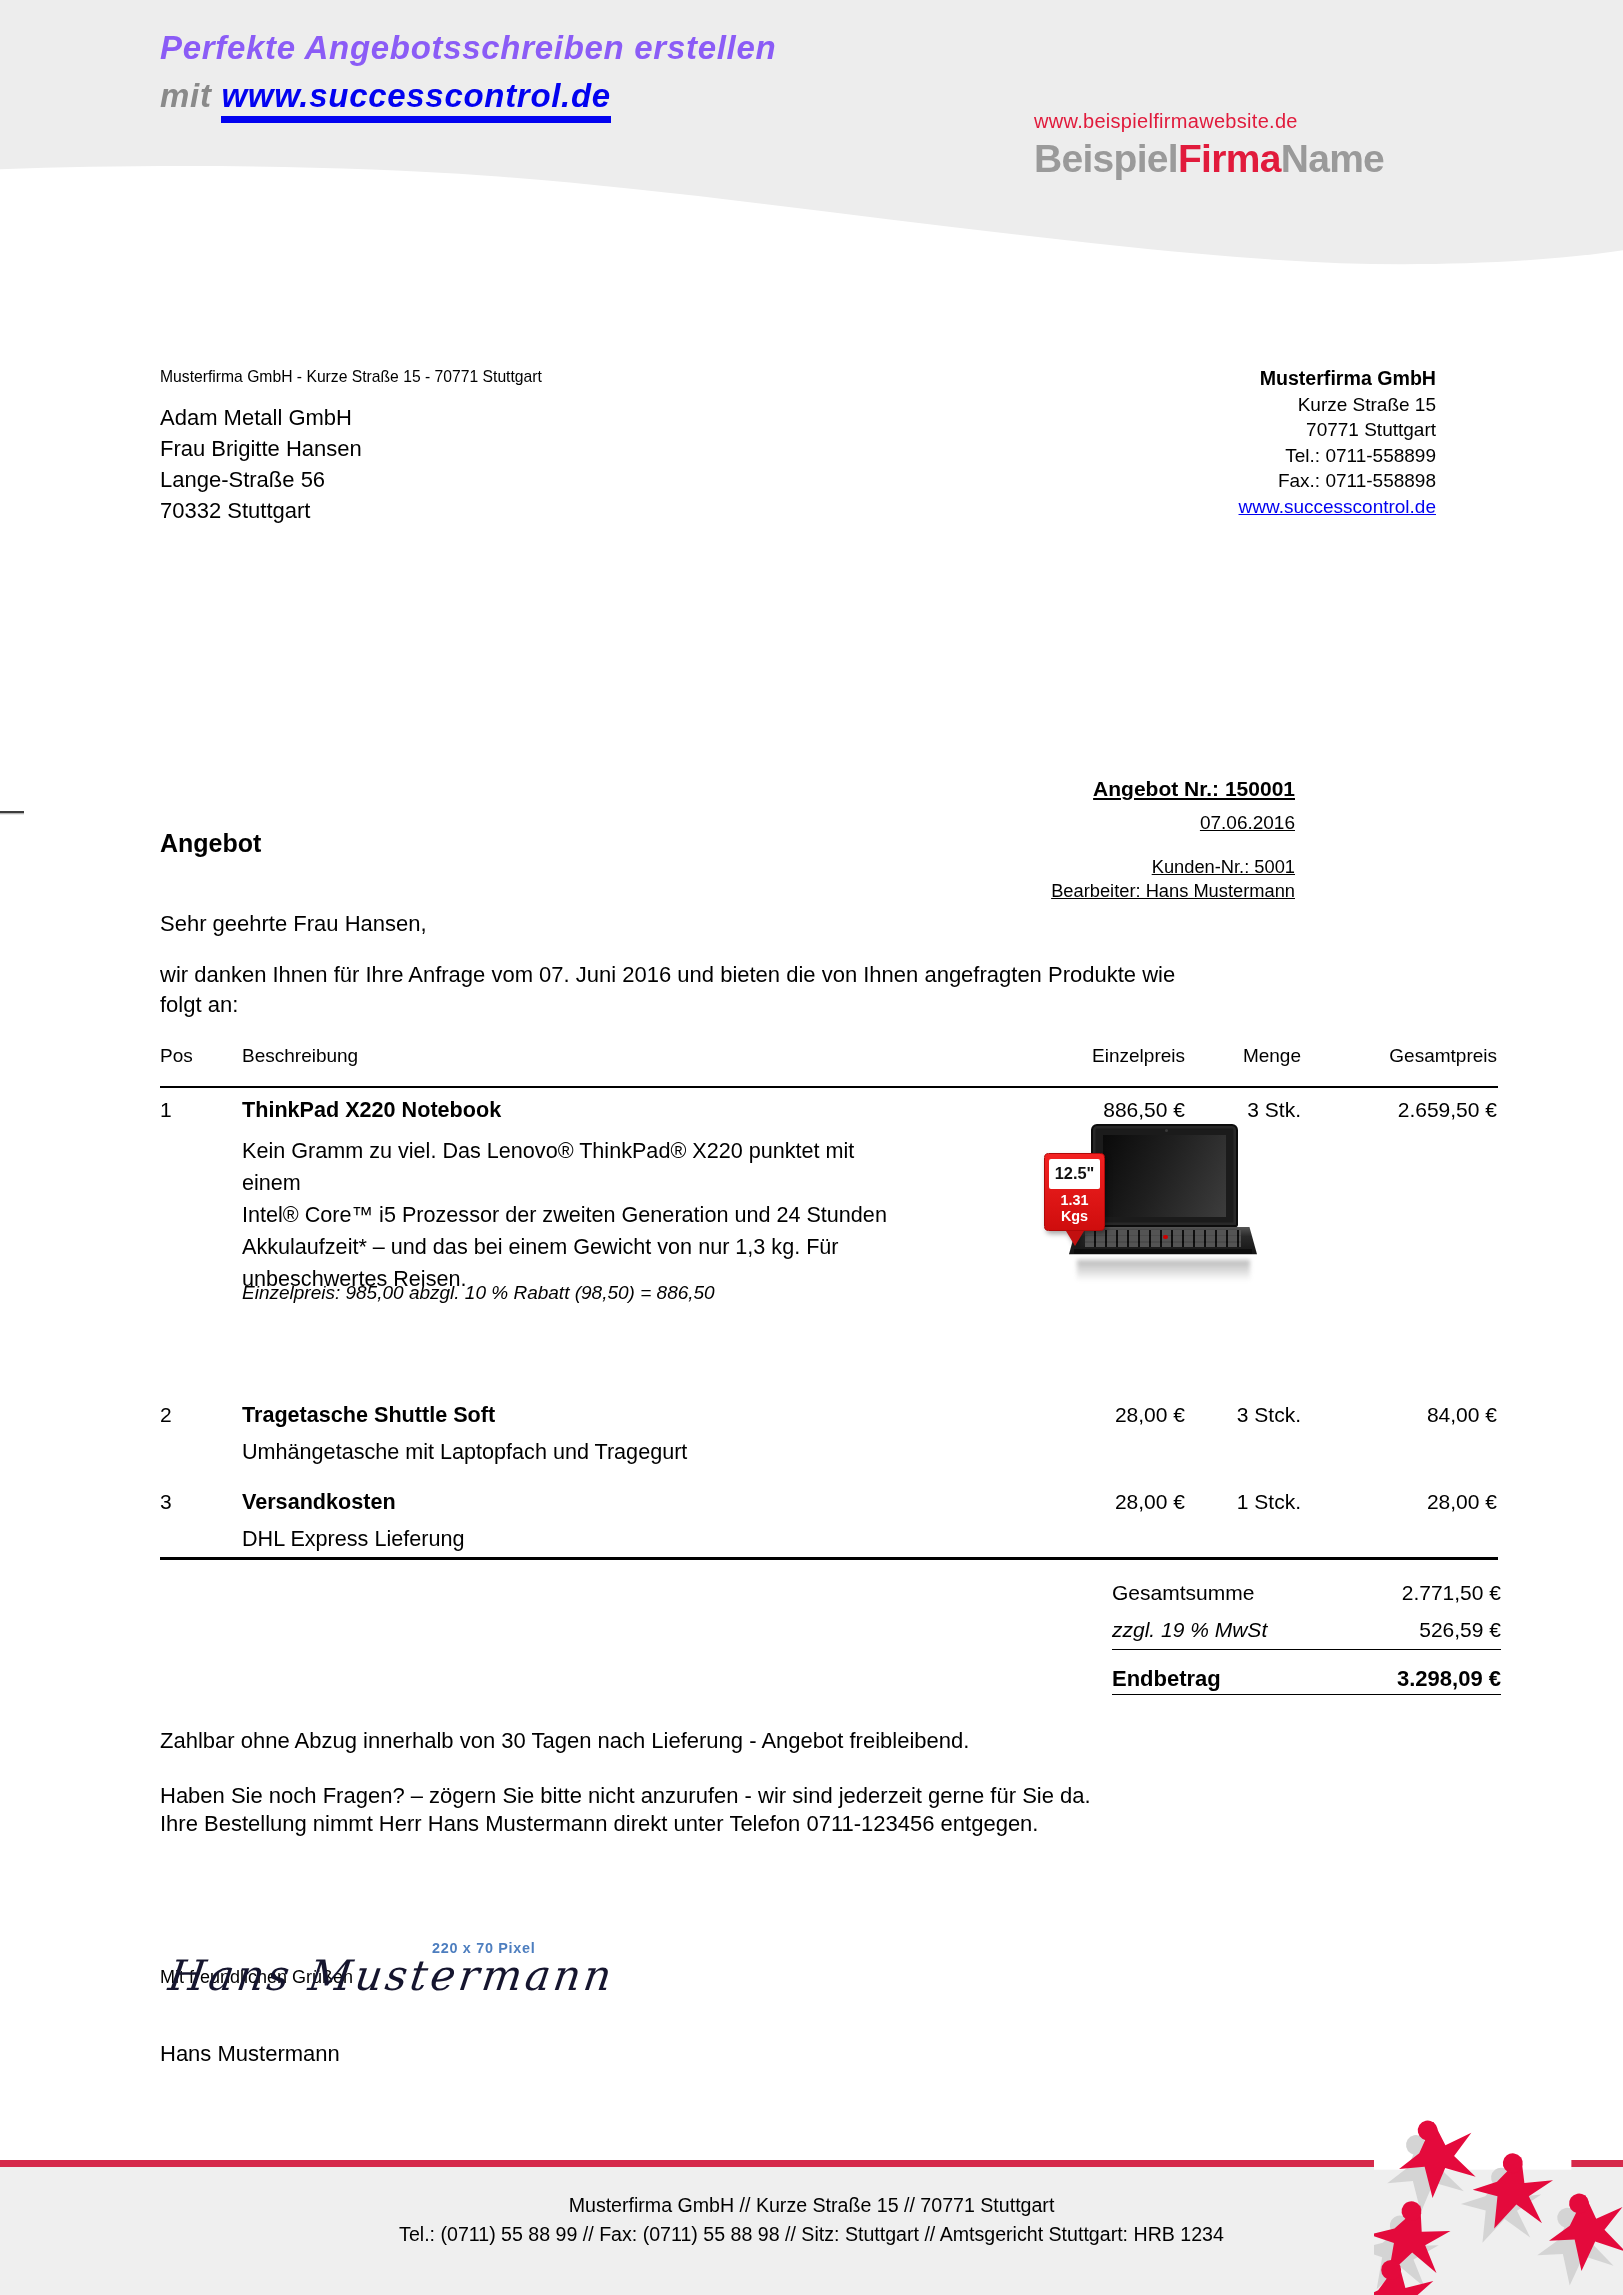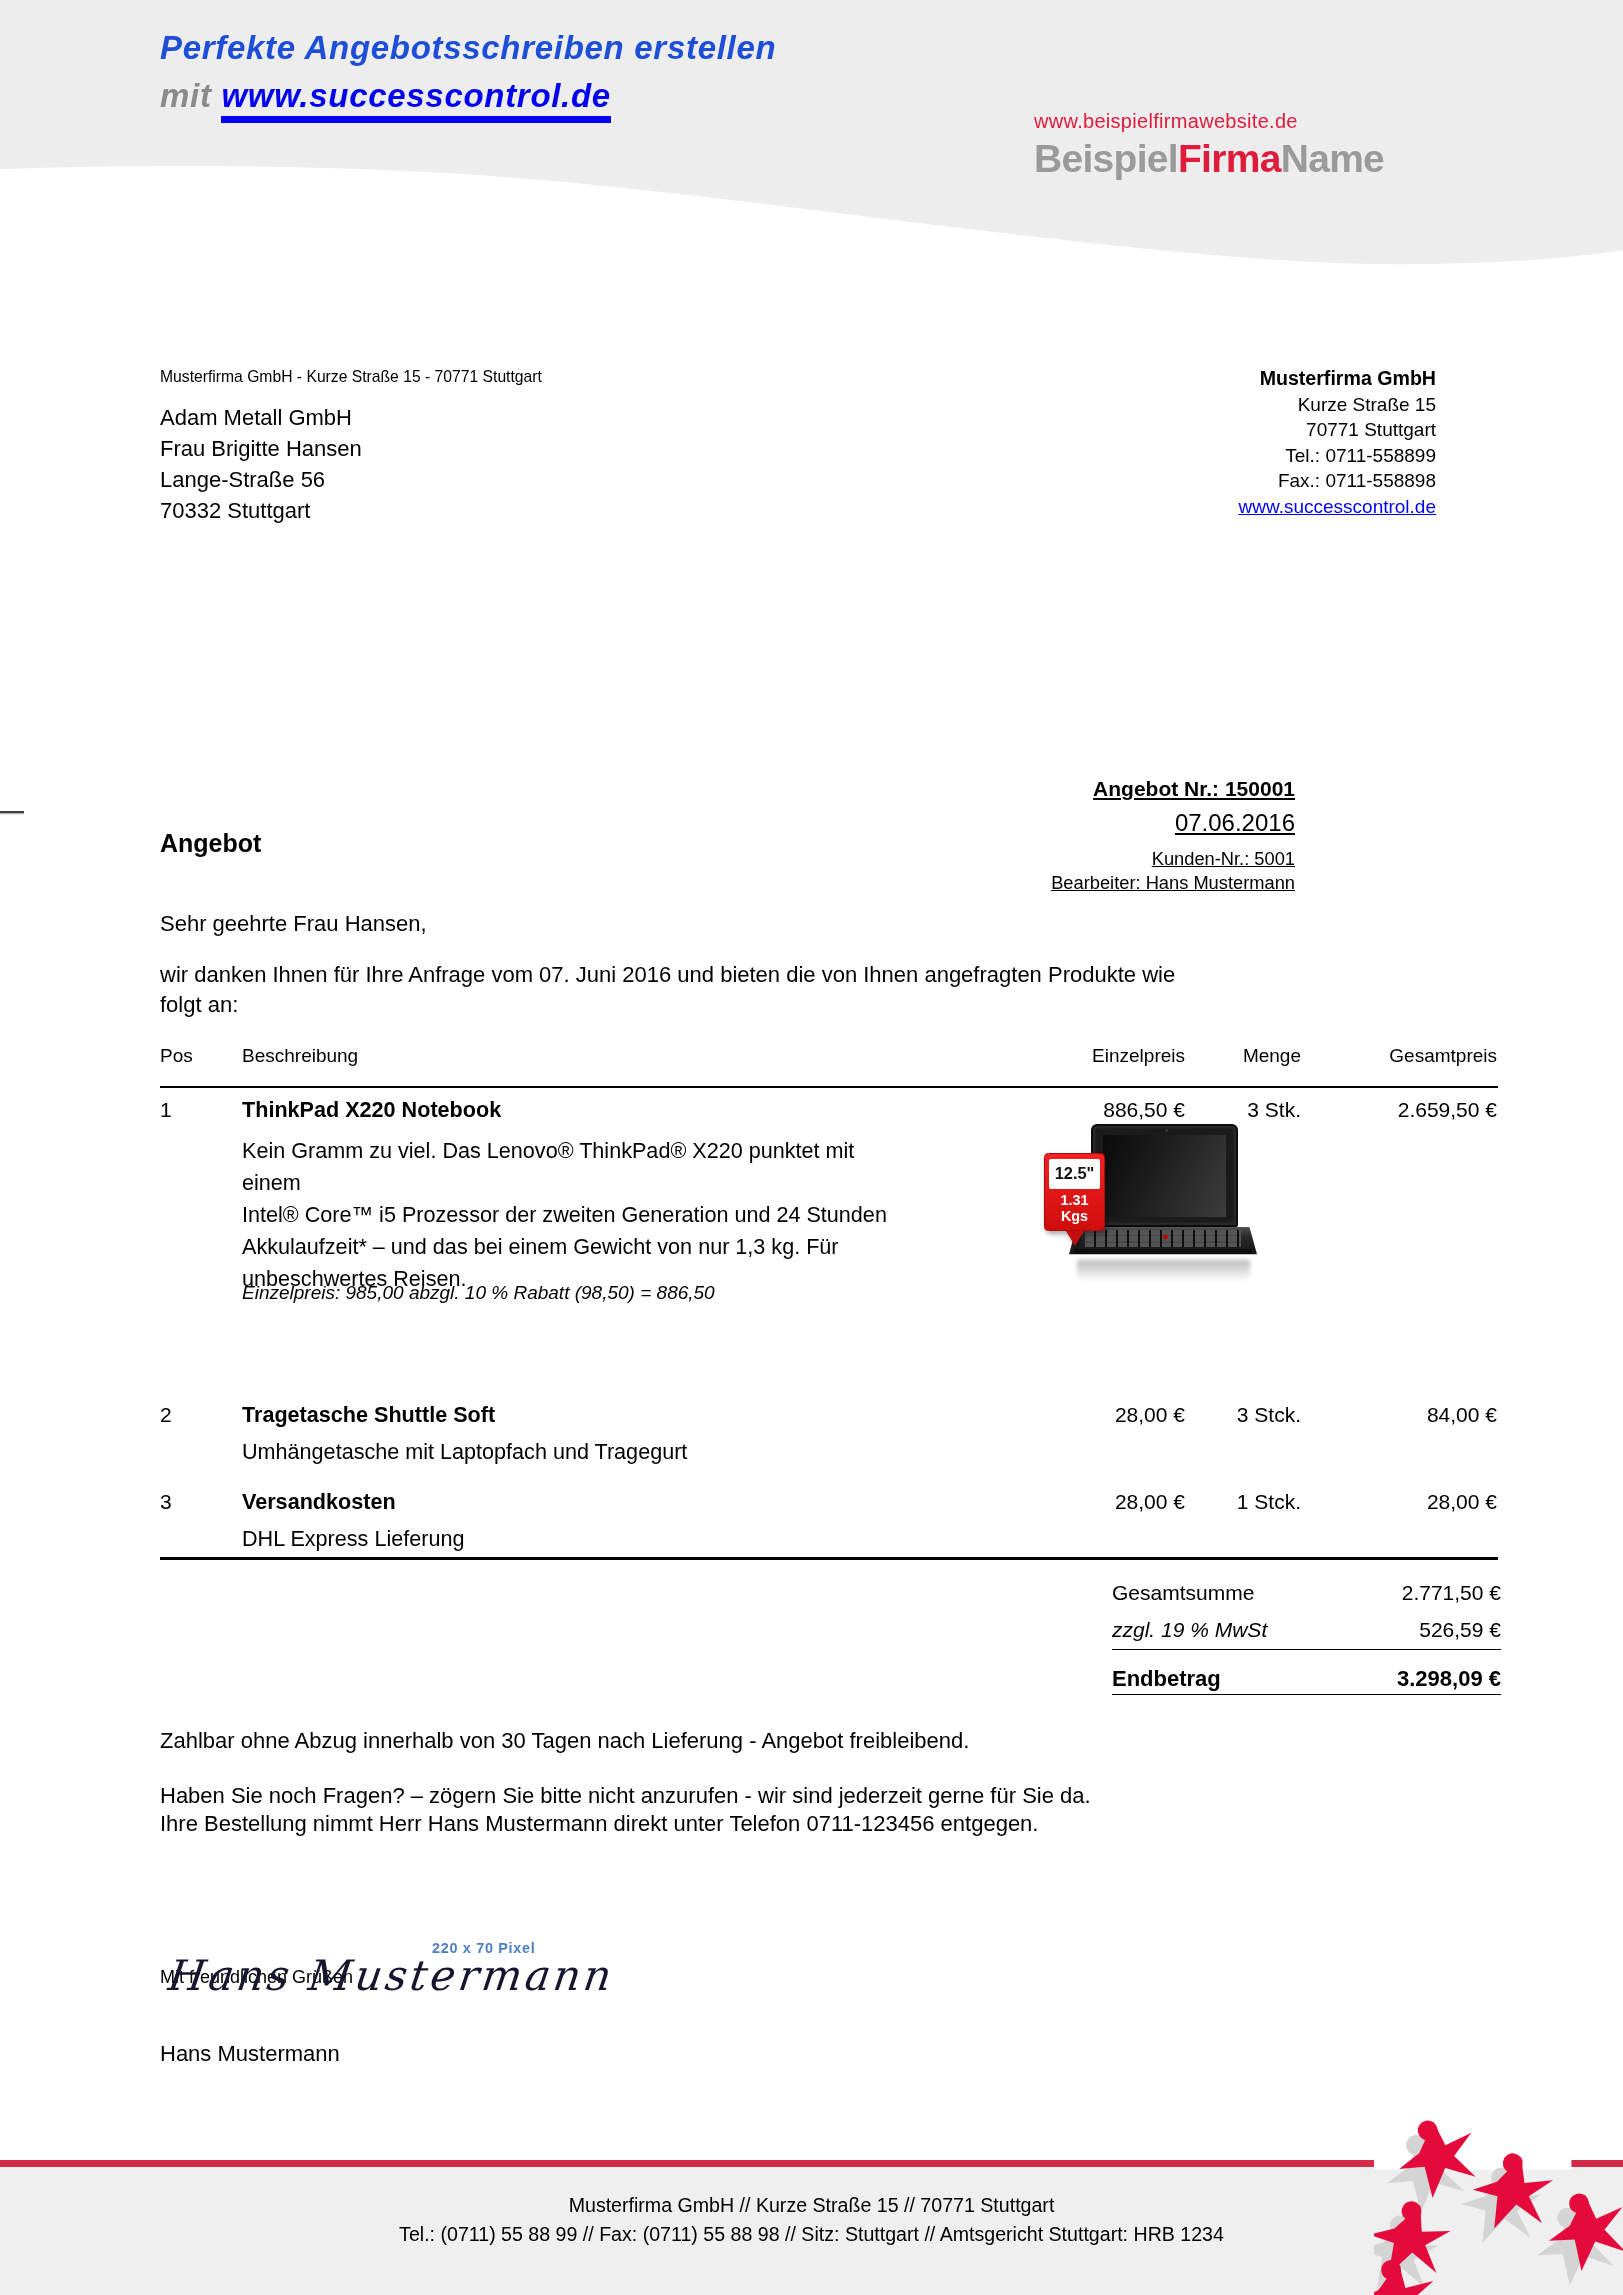--- a/index.html
+++ b/index.html
@@ -5,42 +5,42 @@
   * { margin:0; padding:0; box-sizing:border-box; }
   html,body { background:#ffffff; }
   .page {
     position:relative; width:1623px; height:2295px; background:#ffffff;
     overflow:hidden; font-family:"Liberation Sans","DejaVu Sans",sans-serif;
     color:#000;
   }
   
   .header-band { position:absolute; left:0; top:0; }
   .header-title { position:absolute; left:160px; top:26px; font-style:italic; font-weight:bold; }
-  .ht-line1 { font-size:33px; color:#1d4ed8; line-height:44px; letter-spacing:0.7px; }
+  .ht-line1 { font-size:33px; color:#8b5cf6; line-height:44px; letter-spacing:0.7px; }
   .ht-line2 { font-size:33px; line-height:44px; margin-top:3.9px; }
   .ht-mit { color:#8a8a8a; letter-spacing:0.7px; }
   .ht-link { color:#0202f0; text-decoration:none; border-bottom:7.9px solid #0202f0; padding-bottom:2px; letter-spacing:0.7px; }
   .logo { position:absolute; left:1034px; top:110px; }
   .logo-url { font-size:20px; color:#e11b3c; letter-spacing:0.3px; }
   .logo-name { font-size:39px; font-weight:bold; margin-top:3.9px; letter-spacing:-0.7px; }
   .logo-grey { color:#9a9a9a; }
   .logo-red { color:#e11b3c; }
 
   
   .sender-line { position:absolute; left:160px; top:368px; font-size:15.7px; }
   .recipient { position:absolute; left:160px; top:402px; font-size:22px; line-height:31px; }
   .company-info { position:absolute; left:1106px; top:366px; width:330px; text-align:right; font-size:19px; line-height:25.5px; }
   .ci-name { font-weight:bold; font-size:19.6px; }
   .ci-link { color:#0202f0; text-decoration:underline; }
 
   .fold-mark { position:absolute; left:0; top:811px; width:23.6px; height:2px; background:#3c3c3c; box-shadow:0 1.3px 0 #b5b5b5; }
 
   .offer-meta { position:absolute; left:968px; top:776px; width:327px; text-align:right;text-decoration:underline; }
   .om-number { font-weight:bold; font-size:21px; line-height:26px; margin-bottom:7.9px; }
-  .om-date { font-size:24px; line-height:26px; margin-bottom:11px; }
+  .om-date { font-size:19px; line-height:26px; margin-bottom:19px; }
   .om-small { font-size:18.3px; line-height:24px; }
 
   .doc-heading { position:absolute; left:160px; top:829px; font-size:25px; font-weight:bold; }
   .salutation { position:absolute; left:160px; top:911px; font-size:22px; }
   .intro { position:absolute; left:160px; top:960px; font-size:22px; line-height:30px; }
 
   
   .table { position:absolute; left:160px; top:1045px; width:1338px; }
   .tgrid { display:grid; grid-template-columns:82px 693px 250px 116px 196px; align-items:baseline; }
   .thead { position:absolute; left:0; top:0; width:100%; font-size:19px; padding-bottom:19px; border-bottom:2px solid #000; }

